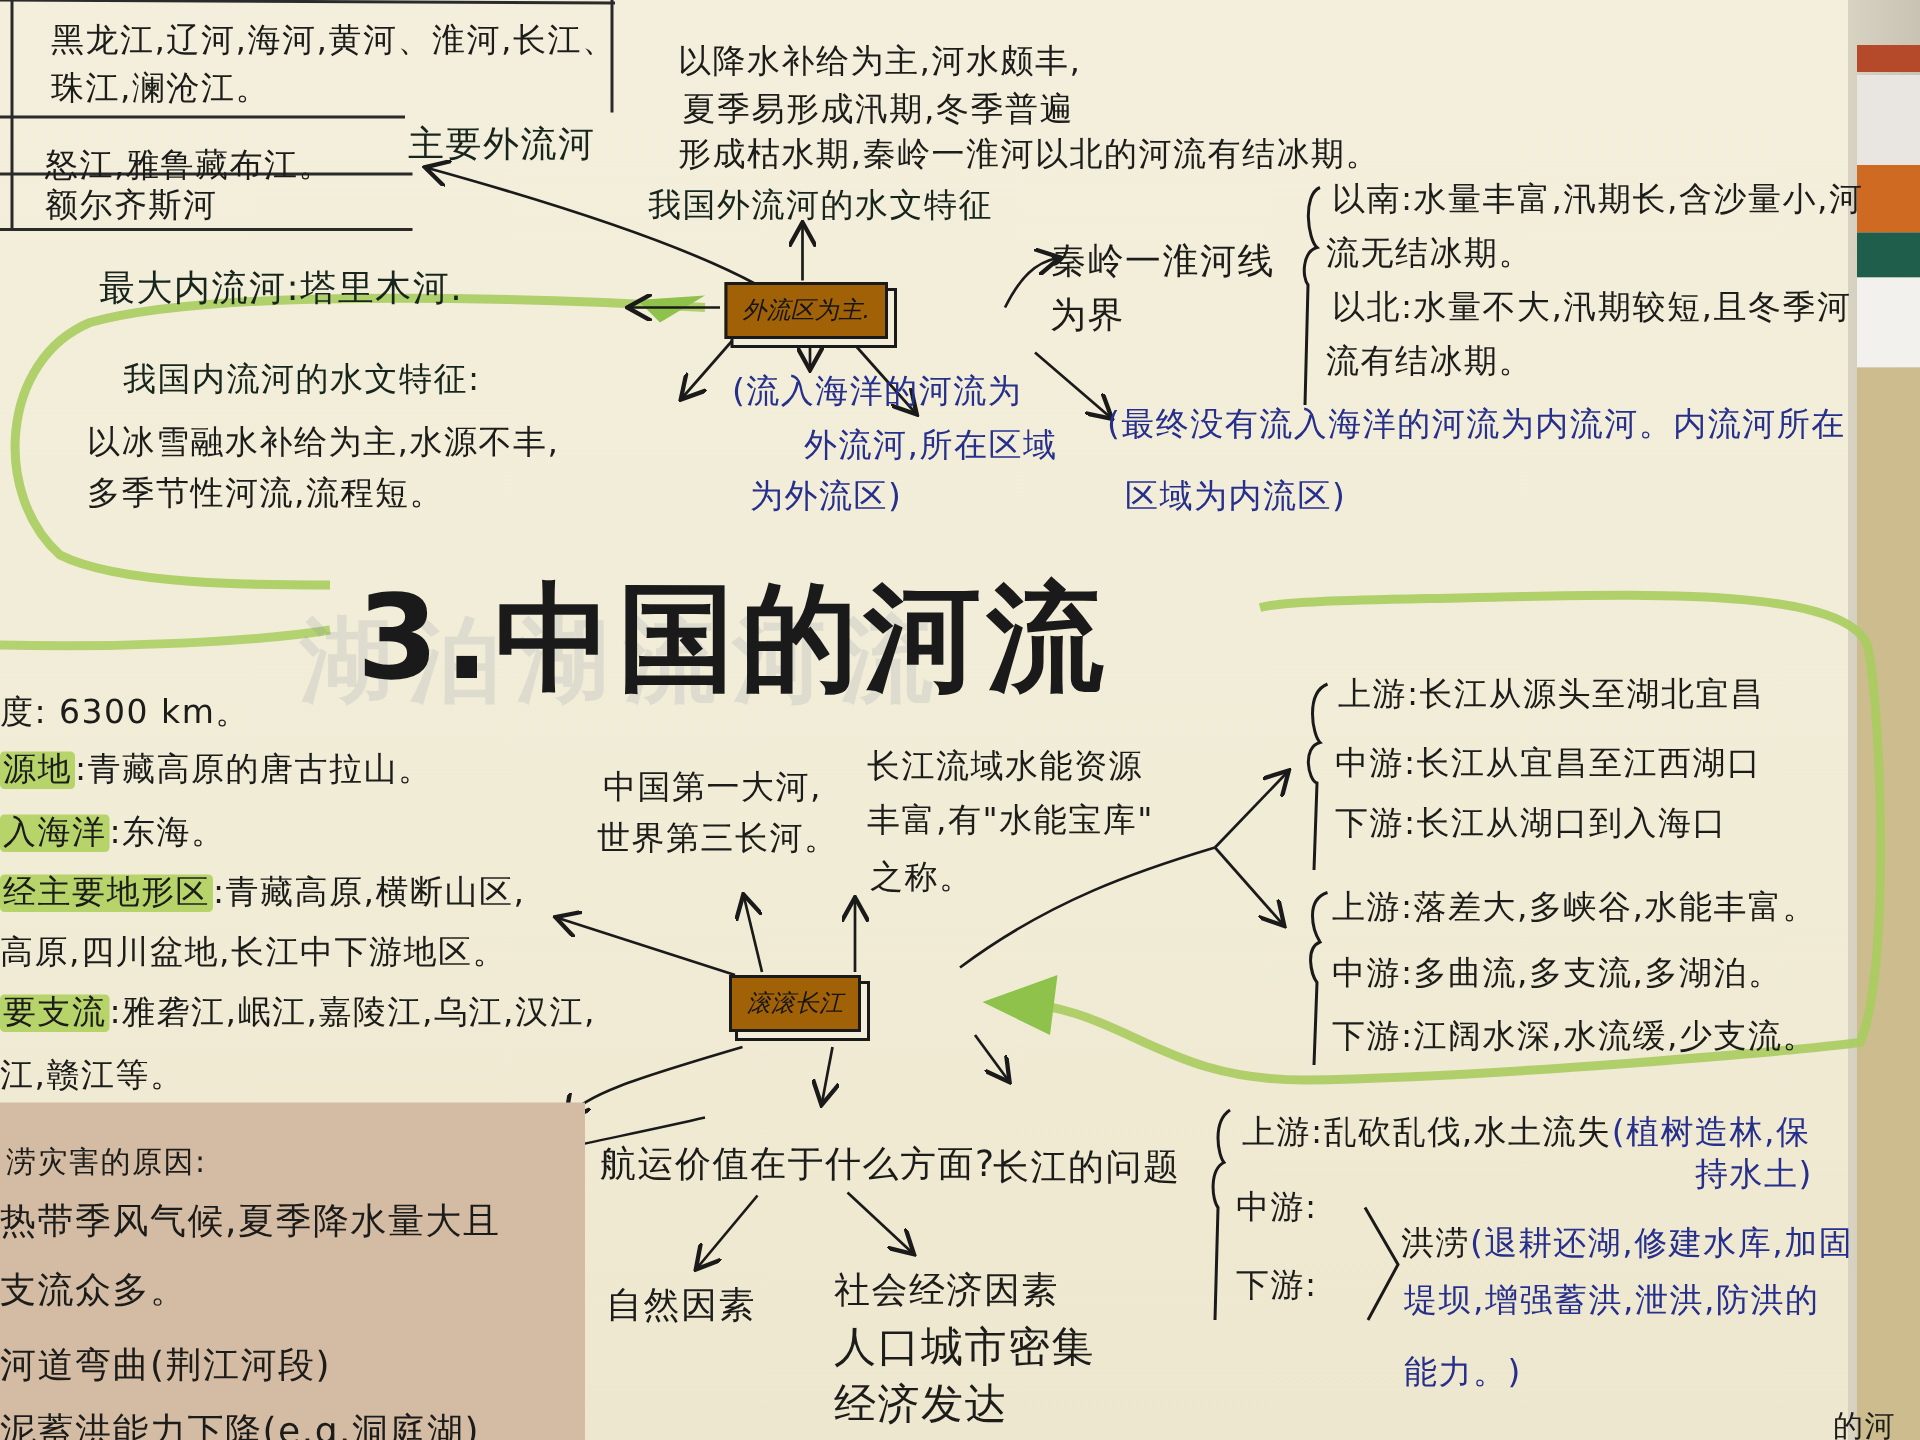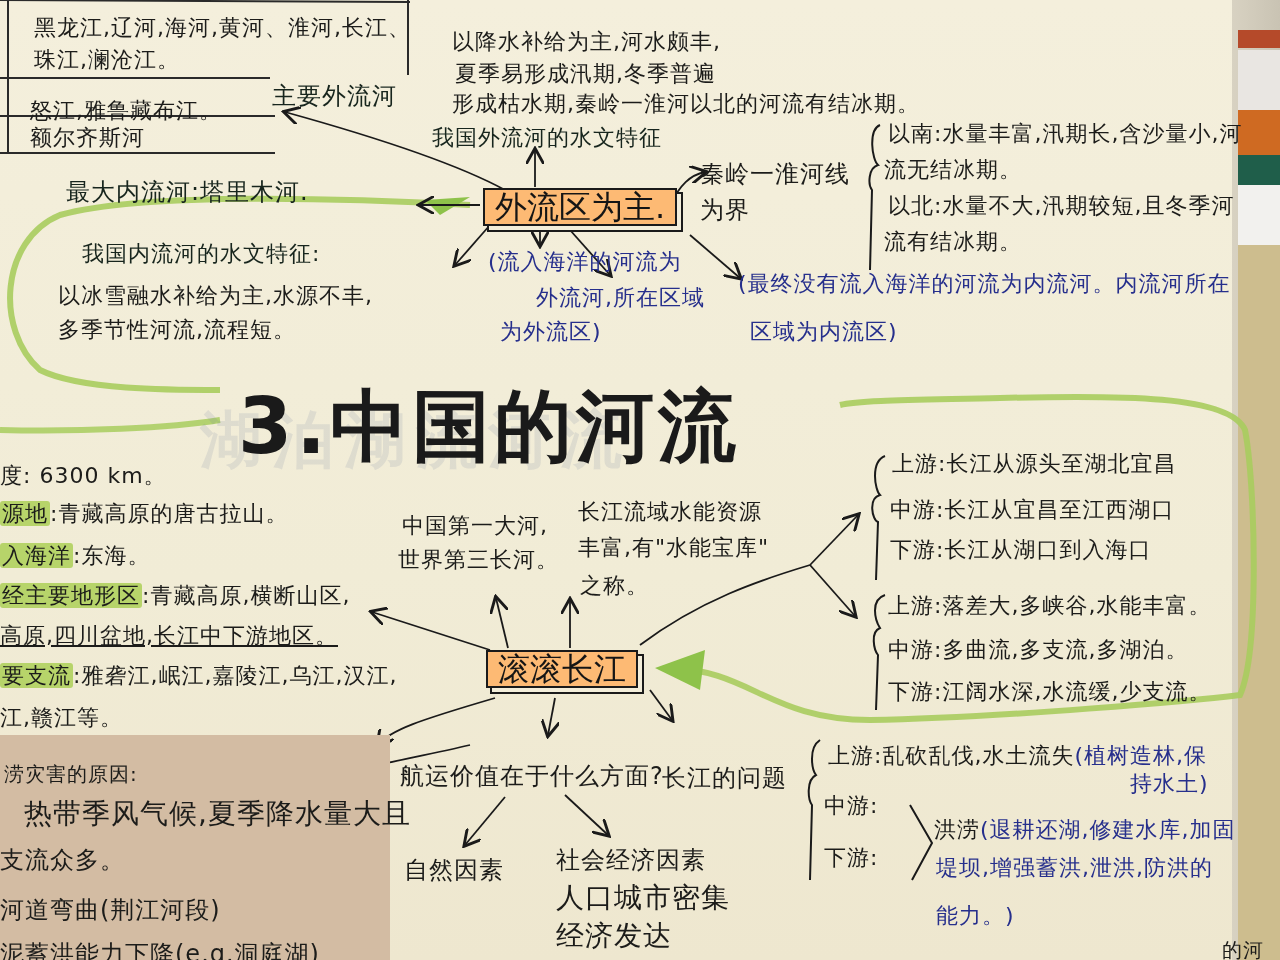--- a/index.html
+++ b/index.html
@@ -8,22 +8,22 @@
   .page{position:absolute;left:0;top:0;width:1245px;height:960px;
     background:linear-gradient(180deg,#f4efdc 0%,#f1ecd6 60%,#eee7cf 100%);}
   .edge{position:absolute;left:1232px;top:0;width:48px;height:960px;
     background:linear-gradient(90deg,#d8d2c2 0%,#c9c3b3 100%);}
   .edge .stripe{position:absolute;left:6px;width:42px;}
   .abs{position:absolute;white-space:nowrap;}
   .txt{font-size:22px;line-height:28px;letter-spacing:1px;}
   .dark{color:#17251d;}
   .blue{color:#262f8c;}
   .hl{background:#b7d46a;border-radius:3px;padding:0 2px;}
-  .box{position:absolute;background:#fdba74;border:2px solid #1a1a1a;
-    font-size:32px;line-height:34px;padding:0 10px;color:#151515;box-shadow:5px 5px 0 -1px #f3eeda,5px 5px 0 1px #1a1a1a;}
+  .box{position:absolute;background:#a16207;border:2px solid #1a1a1a;
+    font-size:16px;line-height:34px;padding:0 10px;color:#151515;box-shadow:5px 5px 0 -1px #f3eeda,5px 5px 0 1px #1a1a1a;font-style:italic;}
   .title{position:absolute;left:238px;top:378px;font-size:78px;line-height:96px;
     font-weight:bold;letter-spacing:4px;color:#1a1a1a;font-family:"DejaVu Sans",sans-serif;}
   .ghost{position:absolute;left:200px;top:398px;font-size:62px;color:rgba(120,130,160,0.16);
     letter-spacing:10px;font-weight:bold;}
   .tan{position:absolute;left:0;top:735px;width:390px;height:225px;background:#d3bca3;}
   svg.lines{position:absolute;left:0;top:0;}
 </style>
 </head>
 <body>
 
@@ -124,41 +124,41 @@
 <div class="abs txt" style="left:58px;top:282px;">以冰雪融水补给为主,水源不丰,</div>
 <div class="abs txt" style="left:58px;top:316px;">多季节性河流,流程短。</div>
 
 <div class="ghost">湖泊湖流河流</div>
 <div class="title">3.中国的河流</div>
 
 <div class="abs txt" style="left:0;top:462px;"><span>度</span><span>: 6300 km。</span></div>
 <div class="abs txt" style="left:0;top:500px;"><span class="hl">源地</span><span>:青藏高原的唐古拉山。</span></div>
 <div class="abs txt" style="left:0;top:542px;"><span class="hl">入海洋</span><span>:东海。</span></div>
 <div class="abs txt" style="left:0;top:582px;"><span class="hl">经主要地形区</span><span>:青藏高原,横断山区,</span></div>
-<div class="abs txt" style="left:0;top:622px;text-decoration:underline;">高原,四川盆地,长江中下游地区。</div>
+<div class="abs txt" style="left:0;top:622px;">高原,四川盆地,长江中下游地区。</div>
 <div class="abs txt" style="left:0;top:662px;"><span class="hl">要支流</span><span>:雅砻江,岷江,嘉陵江,乌江,汉江,</span></div>
 <div class="abs txt" style="left:0;top:704px;">江,赣江等。</div>
 
 <div class="abs txt" style="left:402px;top:512px;">中国第一大河,</div>
 <div class="abs txt" style="left:398px;top:546px;">世界第三长河。</div>
 <div class="abs txt" style="left:578px;top:498px;">长江流域水能资源</div>
 <div class="abs txt" style="left:578px;top:534px;">丰富,有"水能宝库"</div>
 <div class="abs txt" style="left:580px;top:572px;">之称。</div>
 <div class="box" style="left:486px;top:650px;">滚滚长江</div>
 
 <div class="abs txt" style="left:892px;top:450px;">上游:长江从源头至湖北宜昌</div>
 <div class="abs txt" style="left:890px;top:496px;">中游:长江从宜昌至江西湖口</div>
 <div class="abs txt" style="left:890px;top:536px;text-align:center;">下游:长江从湖口到入海口</div>
 <div class="abs txt" style="left:888px;top:592px;">上游:落差大,多峡谷,水能丰富。</div>
 <div class="abs txt" style="left:888px;top:636px;">中游:多曲流,多支流,多湖泊。</div>
 <div class="abs txt" style="left:888px;top:678px;">下游:江阔水深,水流缓,少支流。</div>
 
 <div class="tan"></div>
 <div class="abs txt" style="left:4px;top:760px;font-size:20px;">涝灾害的原因:</div>
-<div class="abs txt" style="left:0;top:800px;font-size:28px;padding-left:24px;">热带季风气候,夏季降水量大且</div>
+<div class="abs txt" style="left:0;top:800px;font-size:24px;">热带季风气候,夏季降水量大且</div>
 <div class="abs txt" style="left:0;top:846px;font-size:24px;">支流众多。</div>
 <div class="abs txt" style="left:0;top:896px;font-size:24px;">河道弯曲(荆江河段)</div>
 <div class="abs txt" style="left:0;top:940px;font-size:24px;">泥蓄洪能力下降(e.g.洞庭湖)</div>
 
 <div class="abs txt" style="left:400px;top:762px;font-size:24px;">航运价值在于什么方面?</div>
 <div class="abs txt" style="left:404px;top:856px;font-size:24px;">自然因素</div>
 <div class="abs txt" style="left:556px;top:846px;font-size:24px;">社会经济因素</div>
 <div class="abs txt" style="left:556px;top:884px;font-size:28px;">人口城市密集</div>
 <div class="abs txt" style="left:556px;top:922px;font-size:28px;">经济发达</div>
 

